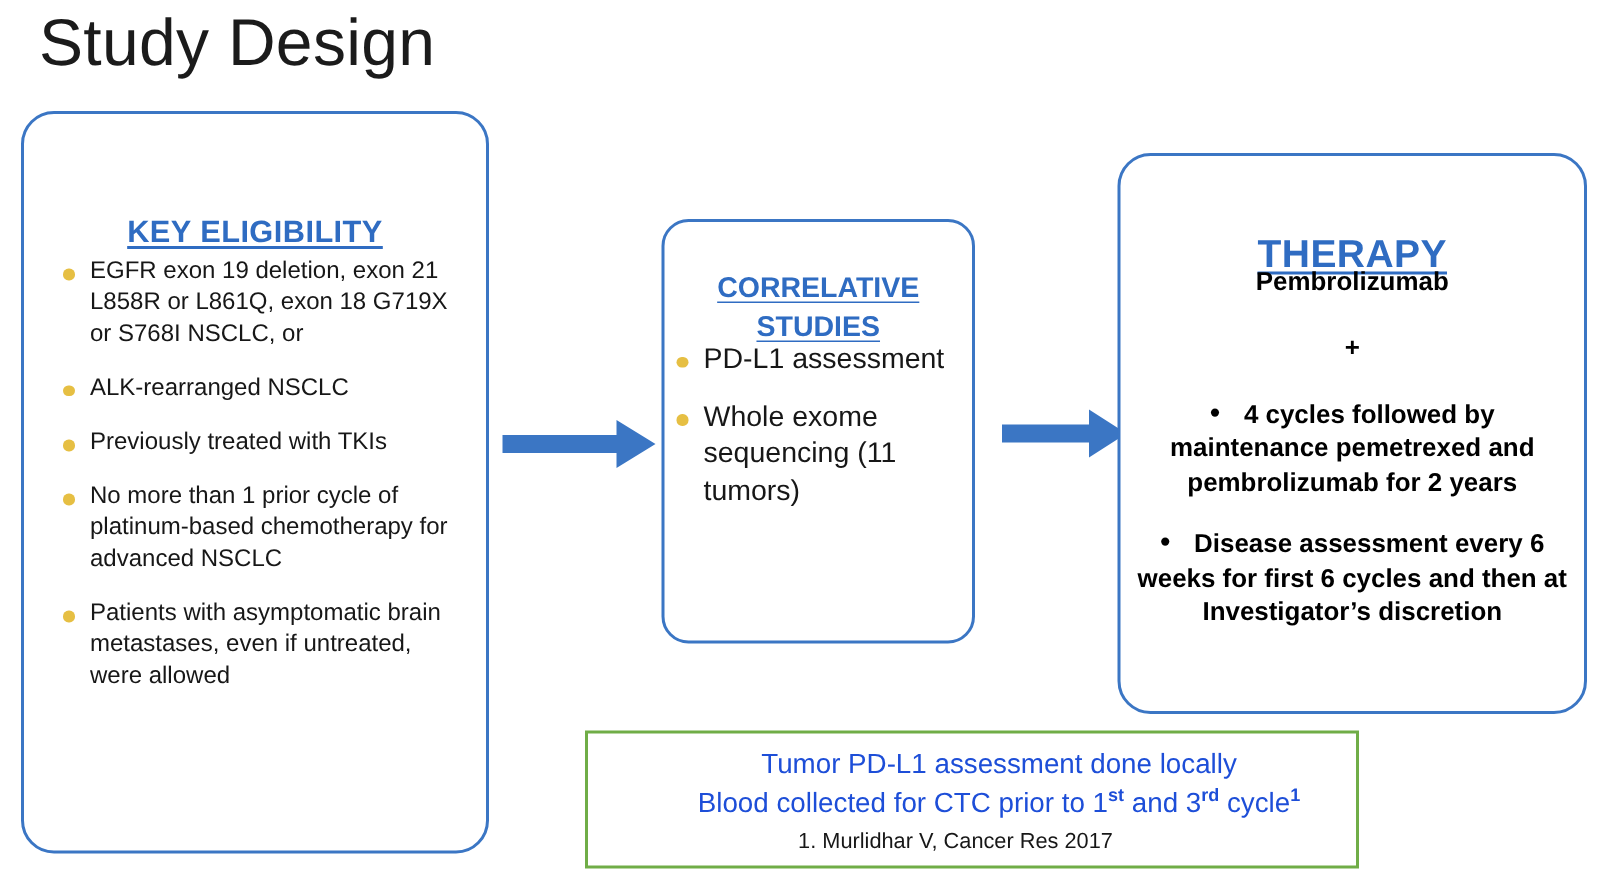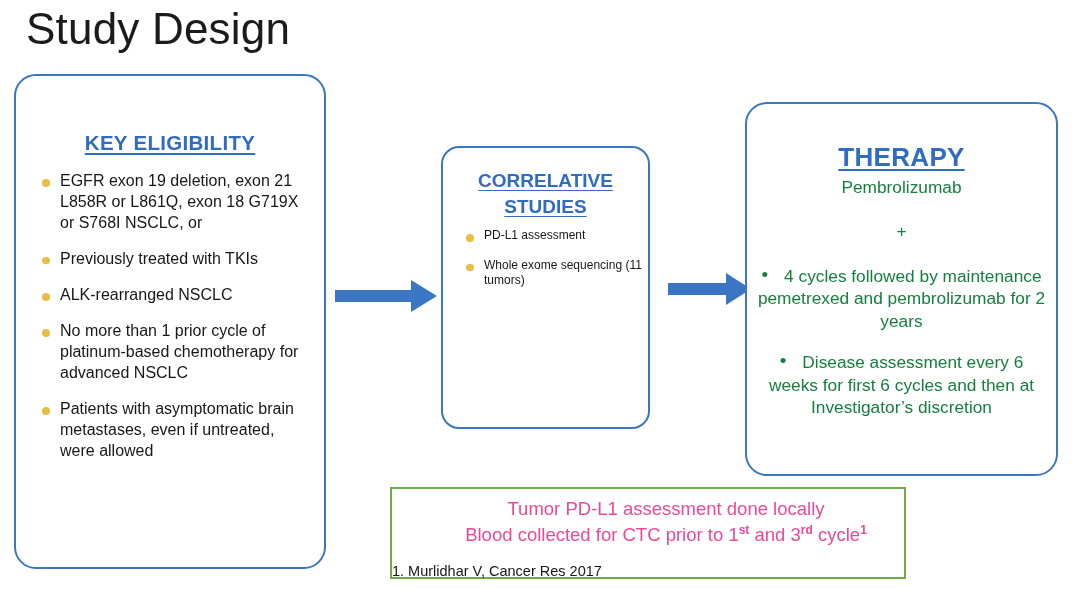--- a/index.html
+++ b/index.html
@@ -59,20 +59,21 @@
     height: 374px;
   }
 
   
   .panel-heading {
     color: #2f6cc2;
     font-weight: bold;
     text-align: center;
     text-decoration: underline;
     text-underline-offset: 3px;
+    margin-top: 12px;
   }
   #heading-eligibility {
     position: absolute;
     left: 0;
     right: 0;
     top: 55px;
     font-size: 20.5px;
     letter-spacing: 0.3px;
   }
   #heading-correlative {
@@ -118,37 +119,38 @@
 
   #bullets-eligibility {
     left: 24px;
     top: 95px;
     width: 272px;
     font-size: 16px;
   }
   #bullets-eligibility li { margin-bottom: 15.5px; }
 
   #bullets-correlative {
-    left: 21px;
+    left: 6px;
     top: 80px;
     width: 182px;
-    font-size: 12px;
+    font-size: 19px;
   }
   #bullets-correlative li { margin-bottom: 14px; }
 
   
   #therapy-body {
     position: absolute;
     left: 10px;
     right: 10px;
     top: 72px;
     text-align: center;
-    color: #15803d;
+    color: #000000;
     font-size: 17.3px;
     line-height: 1.30;
+    font-weight: bold;
   }
   .therapy-line { margin-bottom: 22px; }
   .therapy-plus { margin-bottom: 22px; font-size: 17.3px; }
   .therapy-para {
     margin-bottom: 19px;
     text-align: center;
     text-indent: 0;
   }
   .therapy-para .lead-bullet {
     display: inline-block;
@@ -170,47 +172,47 @@
     top: 487px;
     width: 516px;
     height: 92px;
     box-sizing: border-box;
     background: #ffffff;
     border: 2px solid #70ad47;
   }
   #note-main {
     margin-top: 7px;
     text-align: center;
-    color: #ec4899;
+    color: #1d4ed8;
     font-size: 18.5px;
     line-height: 1.38;
     padding-left: 36px;
   }
   #note-citation {
-    margin-top: 16px;
-    text-align: left;
+    margin-top: 6px;
+    text-align: center;
     padding-right: 22px;
     color: #171717;
     font-size: 14.5px;
   }
   sup { font-size: 0.65em; vertical-align: super; font-weight: bold; }
 </style>
 </head>
 <body>
 
 <div id="slide">
 
   <div id="slide-title">Study Design</div>
 
   <div class="panel" id="panel-eligibility">
     <div class="panel-heading" id="heading-eligibility">KEY ELIGIBILITY</div>
     <ul class="bullets" id="bullets-eligibility">
       <li>EGFR exon 19 deletion, exon 21 L858R or L861Q, exon 18 G719X or S768I NSCLC, or</li>
+      <li>ALK-rearranged NSCLC</li>
       <li>Previously treated with TKIs</li>
-      <li>ALK-rearranged NSCLC</li>
       <li>No more than 1 prior cycle of platinum-based chemotherapy for advanced NSCLC</li>
       <li>Patients with asymptomatic brain metastases, even if untreated, were allowed</li>
     </ul>
   </div>
 
   <svg class="arrow" id="arrow-1" style="left:333px; top:276px;" width="110" height="40" viewBox="0 0 110 40">
     <path d="M2 14 L78 14 L78 4 L104 20 L78 36 L78 26 L2 26 Z" fill="#3b76c4"></path>
   </svg>
 
   <div class="panel" id="panel-correlative">

